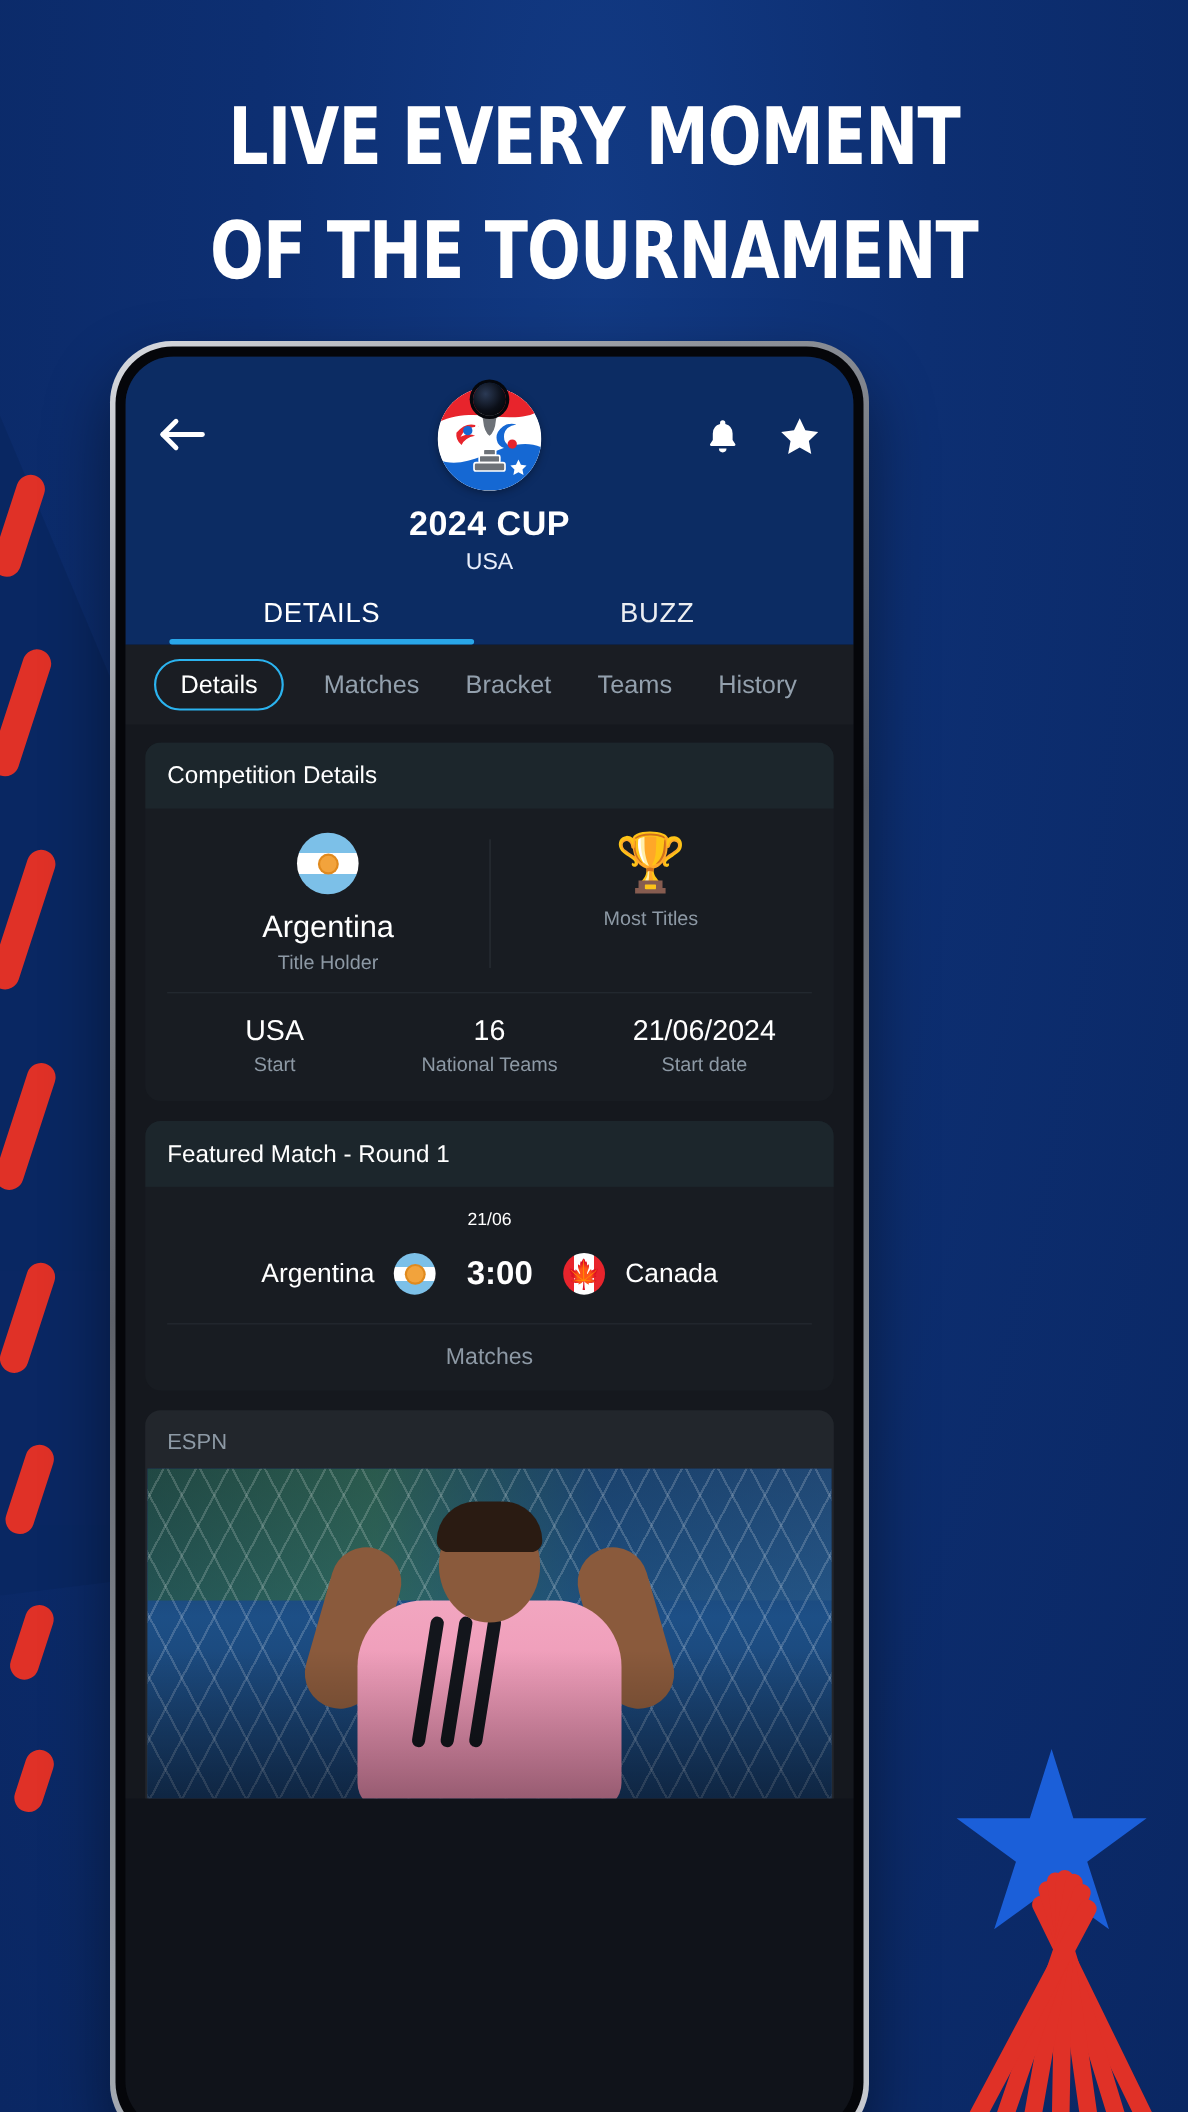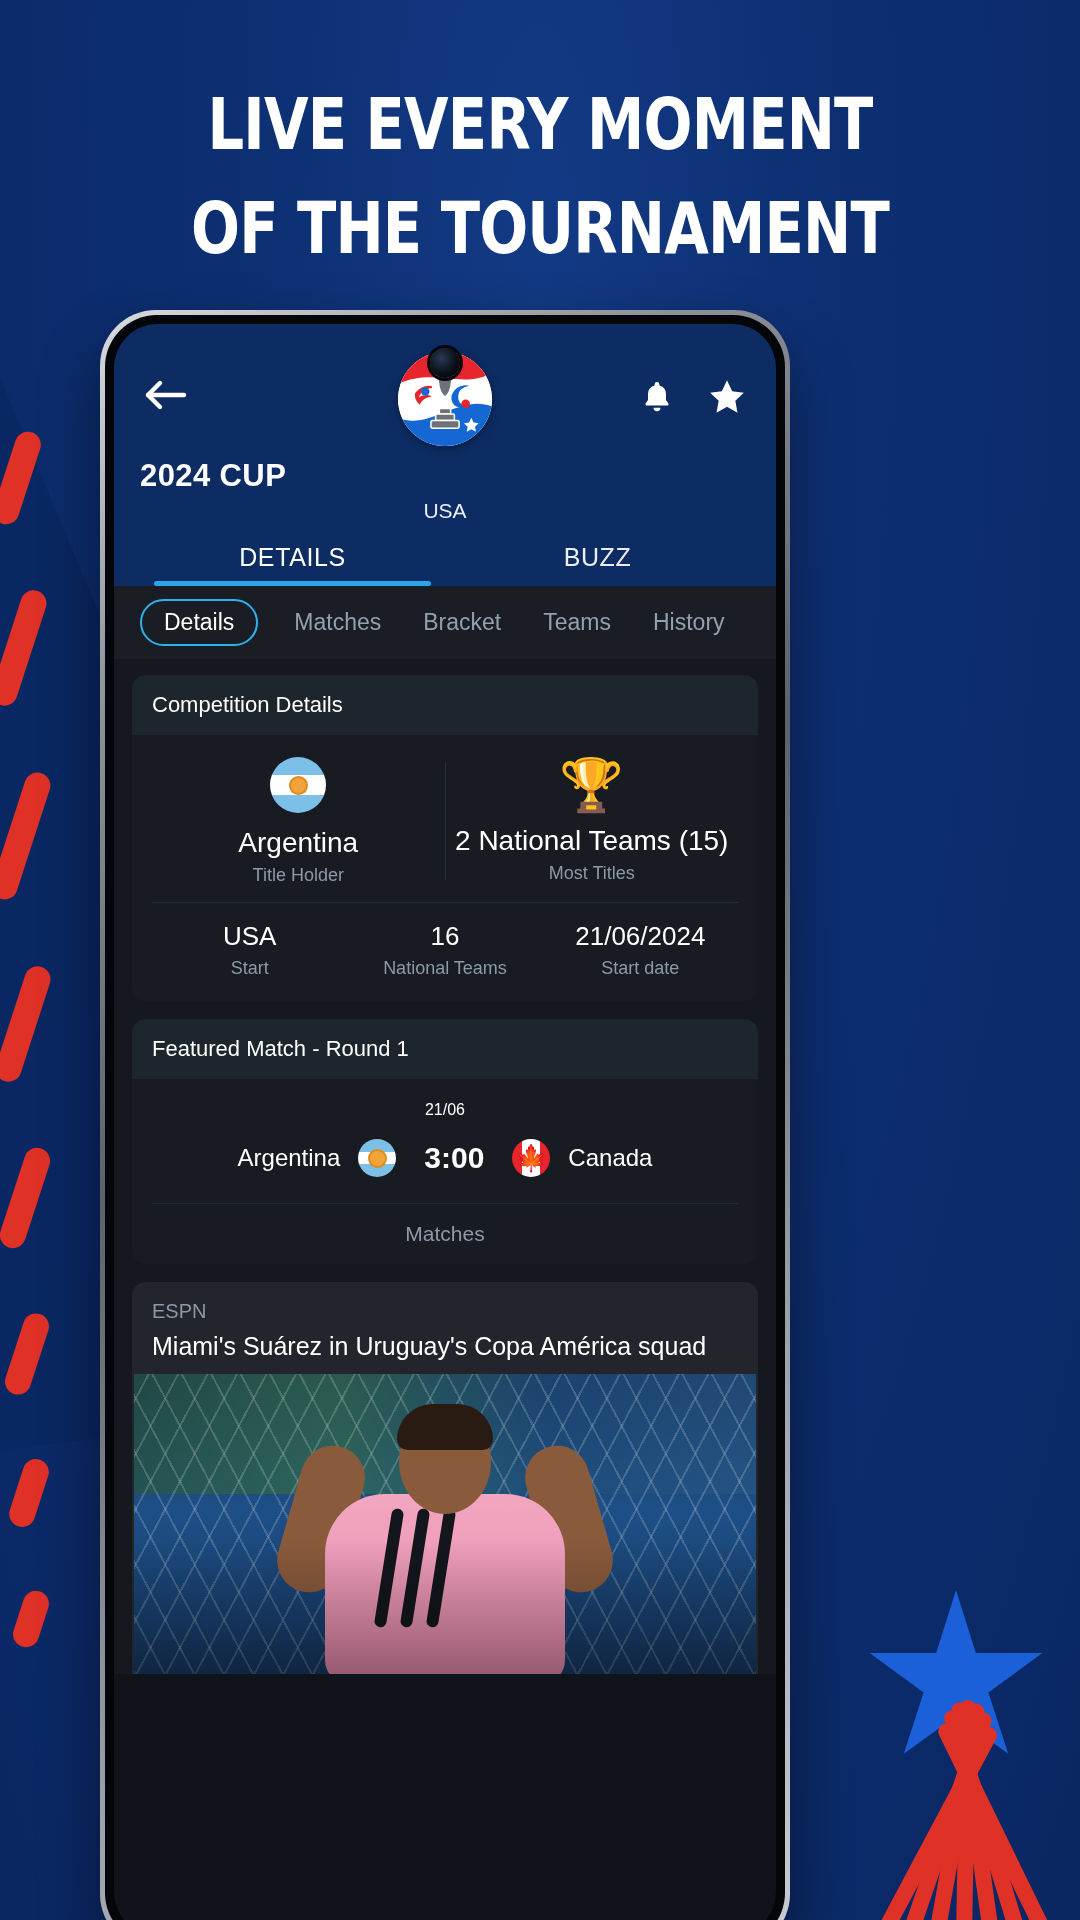--- a/index.html
+++ b/index.html
@@ -97,21 +97,21 @@
   .back-arrow svg { display:block; }
   .hdr-icons { display:flex; align-items:center; gap:24px; }
   .icon-btn { width:46px; height:46px; display:flex; align-items:center; justify-content:center; }
 
   .comp-logo {
     width:94px; height:94px; border-radius:50%;
     margin:-74px auto 0 auto;
     background:#fff; position:relative; overflow:hidden;
     box-shadow:0 2px 8px rgba(0,0,0,.35);
   }
-  .comp-title { color:#fff; font-size:31px; font-weight:bold; margin-top:12px; letter-spacing:.4px;}
+  .comp-title { text-align:center; color:#fff; font-size:31px; font-weight:bold; margin-top:12px; letter-spacing:.4px;}
   .comp-sub   { text-align:center; color:#e8eefb; font-size:21px; margin-top:5px; }
 
   .tabs { display:flex; margin-top:20px; }
   .tab {
     flex:1; text-align:center; color:#ffffff; font-size:25px; letter-spacing:.6px;
     padding-bottom:14px; position:relative; opacity:.92;
   }
   .tab.active { opacity:1; font-weight:normal; }
   .tab.active::after{
     content:""; position:absolute; left:14px; right:14px; bottom:0; height:5px;
@@ -315,21 +315,20 @@
 
           <div class="stat-top">
             <div class="col">
               <div class="flag flag-ar"></div>
               <div class="stat-val">Argentina</div>
               <div class="stat-lbl">Title Holder</div>
             </div>
             <div class="divider"></div>
             <div class="col">
               <span class="trophy-icn">🏆</span>
-              <div class="stat-val">2 National Teams (15)</div>
               <div class="stat-lbl">Most Titles</div>
             </div>
           </div>
 
           <div class="stat-bottom">
             <div class="col">
               <div class="stat-val">USA</div>
               <div class="stat-lbl">Start</div>
             </div>
             <div class="col">
@@ -358,21 +357,20 @@
                 </div>
             <div class="fm-team">Canada</div>
           </div>
           <div class="fm-foot">Matches</div>
         </div>
       </div>
 
       <div class="news">
         <div class="news-pad">
           <div class="news-src">ESPN</div>
-          <div class="news-title">Miami's Suárez in Uruguay's Copa América squad</div>
         </div>
         <div class="news-img">
           <div class="crowd"></div>
           <div class="net"></div>
           <div class="player">
             <div class="arm" style="left:-6px; transform:rotate(16deg);"></div>
             <div class="arm" style="right:-6px; transform:rotate(-16deg);"></div>
             <div class="torso">
               <div class="stripe-d" style="left:58px;"></div>
               <div class="stripe-d" style="left:84px;"></div>

